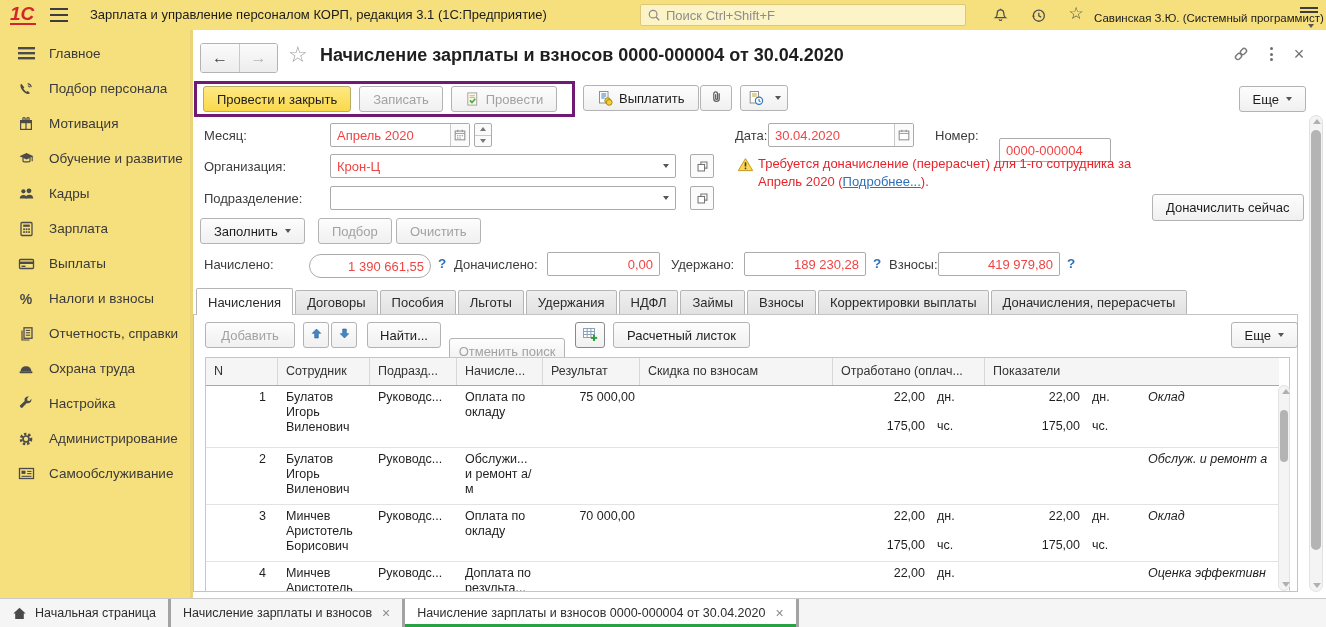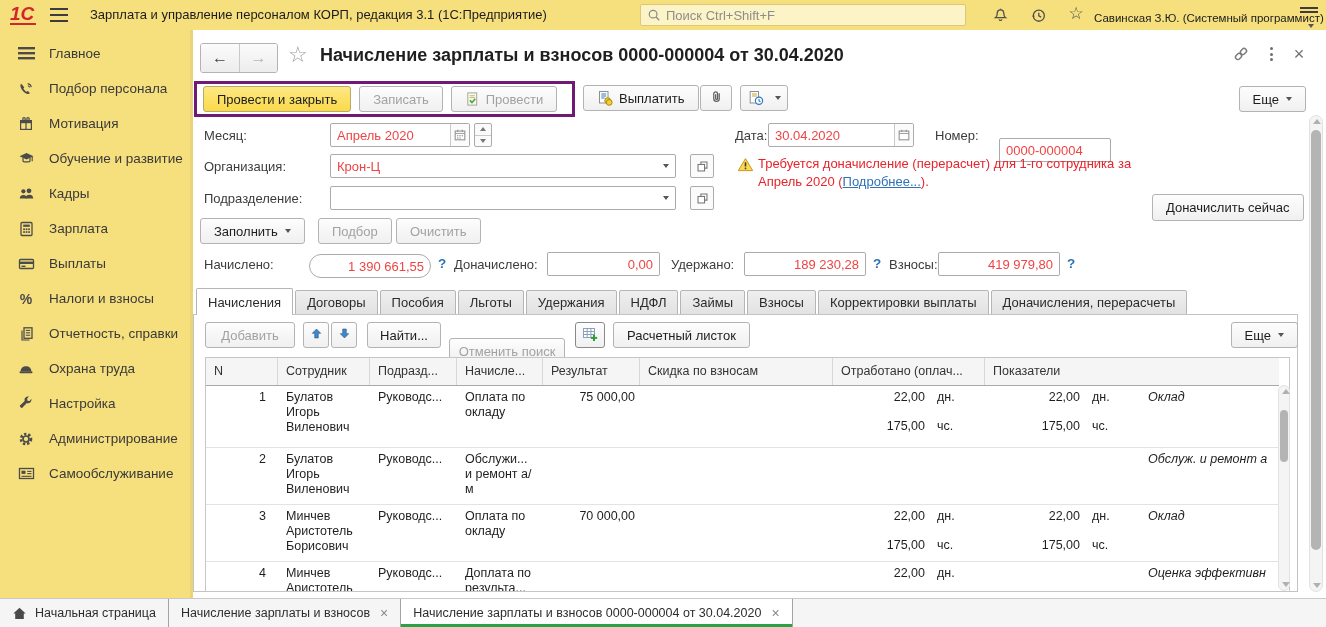--- a/index.html
+++ b/index.html
@@ -114,21 +114,21 @@
   .sb .tri { position:absolute; left:3px; width:0; height:0; border-left:4px solid transparent; border-right:4px solid transparent; }
   .sb .tri.up { top:3px; border-bottom:5px solid #b0b0b0; }
   .sb .tri.dn { bottom:3px; border-top:5px solid #b0b0b0; }
   .tbl-sb { left:1088px; top:355px; width:12px; height:206px; }
   .tbl-sb .thumb { top:24px; height:52px; }
   .page-sb { right:3px; top:85px; width:14px; height:477px; }
   .page-sb .thumb { top:14px; height:420px; }
 
   
   .taskbar { position:absolute; left:0; top:598px; width:1326px; height:29px; background:#f5f5f5; border-top:1px solid #c9c9c9; display:flex; z-index:20; }
-  .tk { display:flex; align-items:center; padding:0 12px; border-right:1px solid #a3a3a3; font-size:12.5px; color:#2d2d2d; cursor:pointer; white-space:nowrap; }
+  .tk { display:flex; align-items:center; padding:0 12px; border-right:3px solid #a3a3a3; font-size:12.5px; color:#2d2d2d; cursor:pointer; white-space:nowrap; }
   .tk .x { margin-left:10px; color:#8a8a8a; font-size:14px; }
   .tk.active { background:#fff; box-shadow:inset 0 -3px 0 #27a343; }
   .tk .hic { margin-right:8px; display:flex; }
 </style>
 </head>
 <body>
 
 <div class="topbar">
   <span class="logo">1С</span>
   <span class="hamburger">

